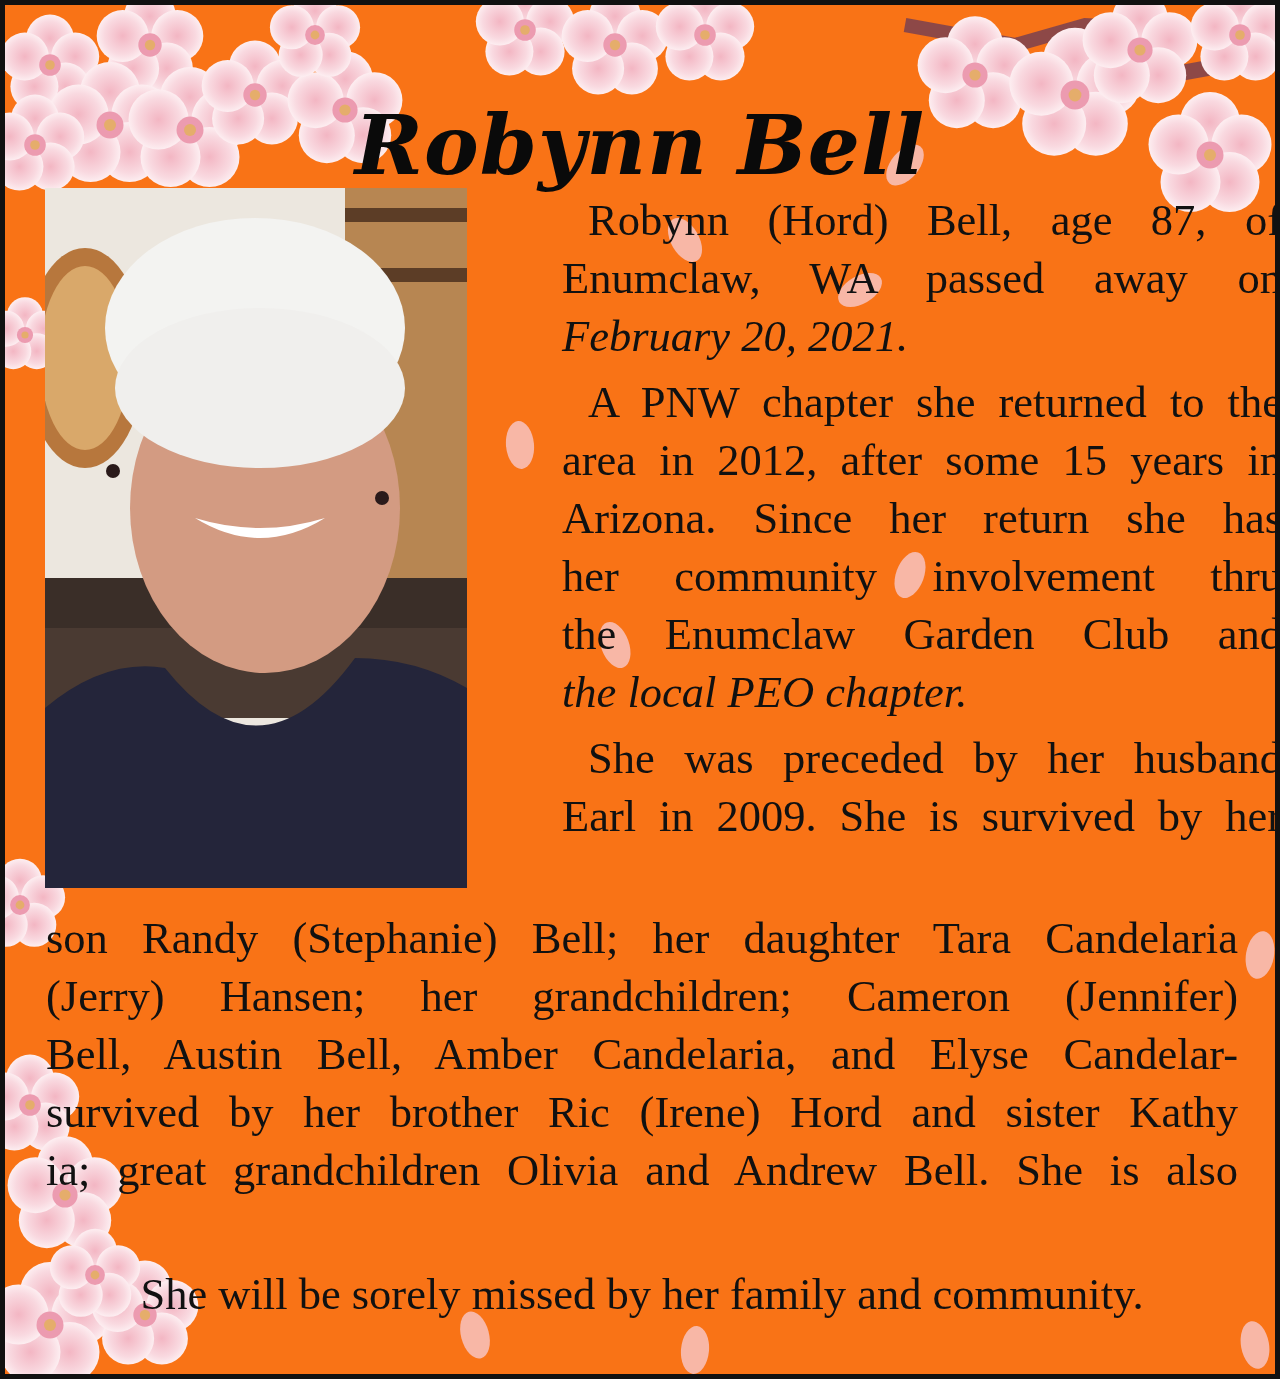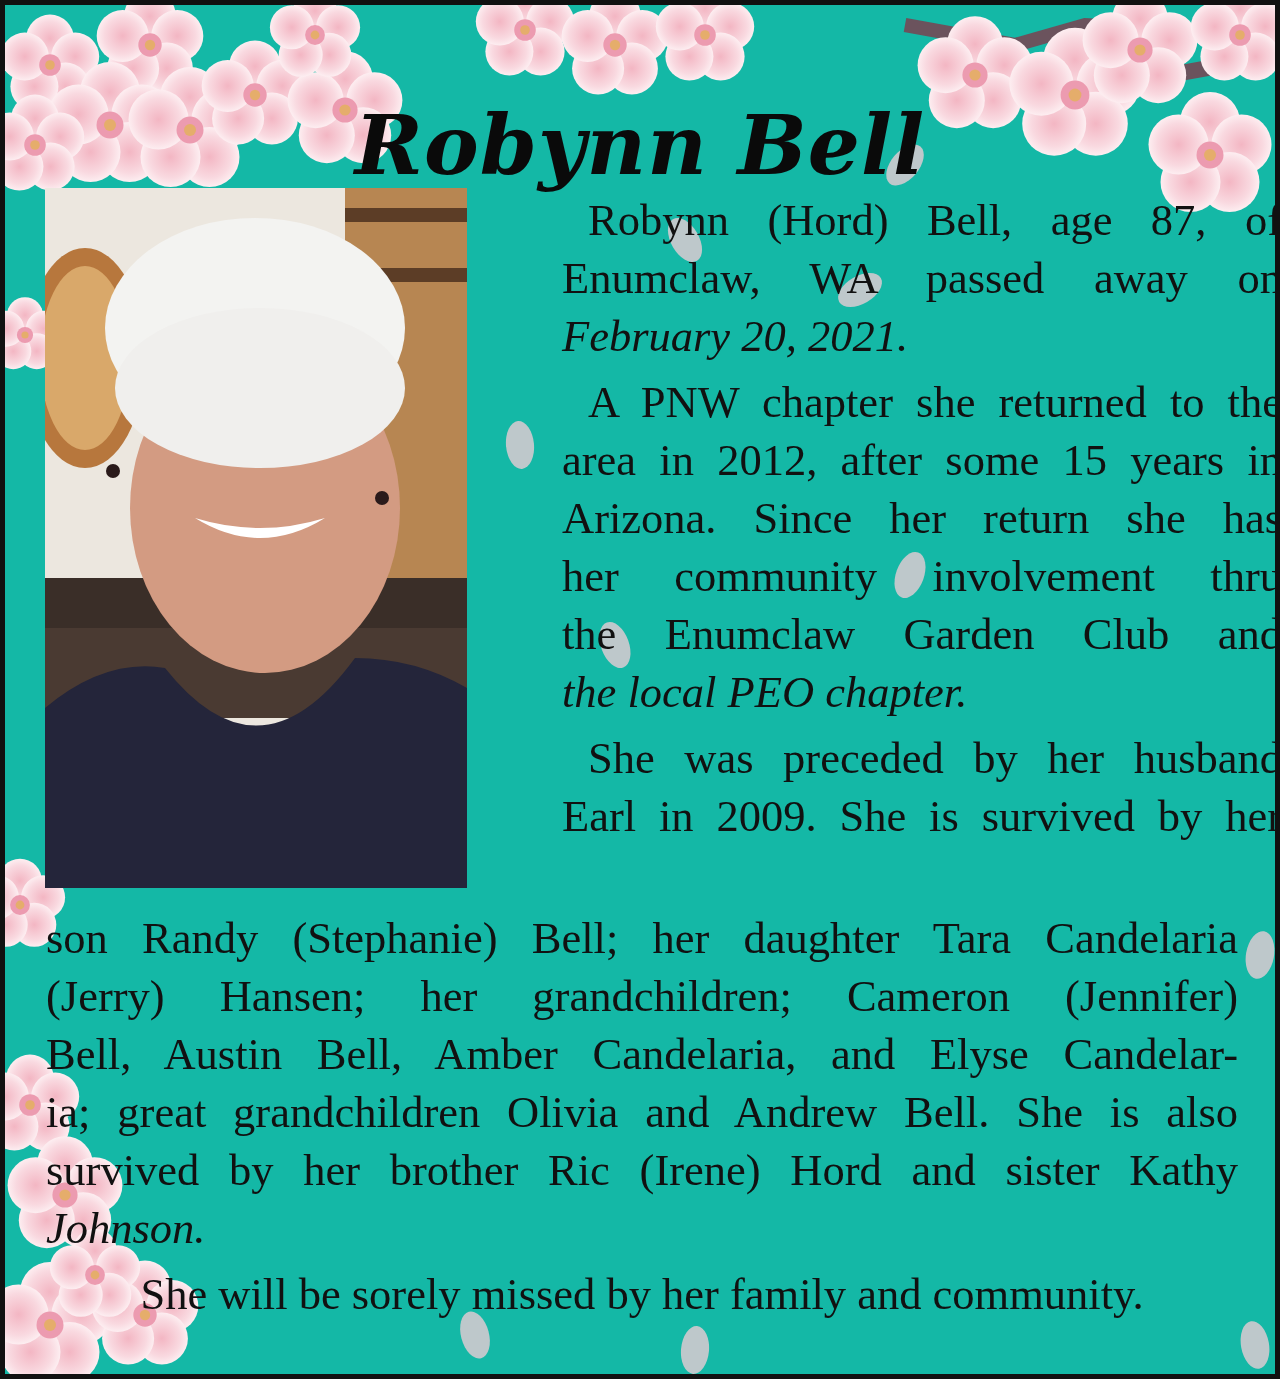--- a/index.html
+++ b/index.html
@@ -2,21 +2,21 @@
 <html><head>
 <meta charset="utf-8">
 <style>
   html, body { margin: 0; padding: 0; background: #ffffff; }
   body { width: 1280px; height: 1379px; overflow: hidden; }
   .frame {
     position: relative;
     width: 1280px; height: 1379px;
     box-sizing: border-box;
     border: 5px solid #111111;
-    background: #14b8a6;
+    background: #f97316;
     overflow: hidden;
   }
   .bg { position: absolute; inset: 0; pointer-events: none; }
   .title {
     position: absolute;
     left: 0; right: 0; top: 44px;
     text-align: center;
     font-family: "DejaVu Serif", serif;
     font-style: italic;
     font-weight: bold;
@@ -170,20 +170,19 @@
     <span class="line last">the local PEO chapter.</span>
     <div class="para-gap"></div>
     <span class="line indent">She was preceded by her husband</span>
     <span class="line">Earl in 2009. She is survived by her</span>
   </div>
 
   <div class="full text">
     <span class="line">son Randy (Stephanie) Bell; her daughter Tara Candelaria</span>
     <span class="line">(Jerry) Hansen; her grandchildren; Cameron (Jennifer)</span>
     <span class="line">Bell, Austin Bell, Amber Candelaria, and Elyse Candelar-</span>
+    <span class="line">survived by her brother Ric (Irene) Hord and sister Kathy</span>
     <span class="line">ia; great grandchildren Olivia and Andrew Bell. She is also</span>
-    <span class="line">survived by her brother Ric (Irene) Hord and sister Kathy</span>
-    <span class="line last">Johnson.</span>
   </div>
 
   <div class="closing text">She will be sorely missed by her family and community.</div>
 
 </div>
 
 </body></html>

